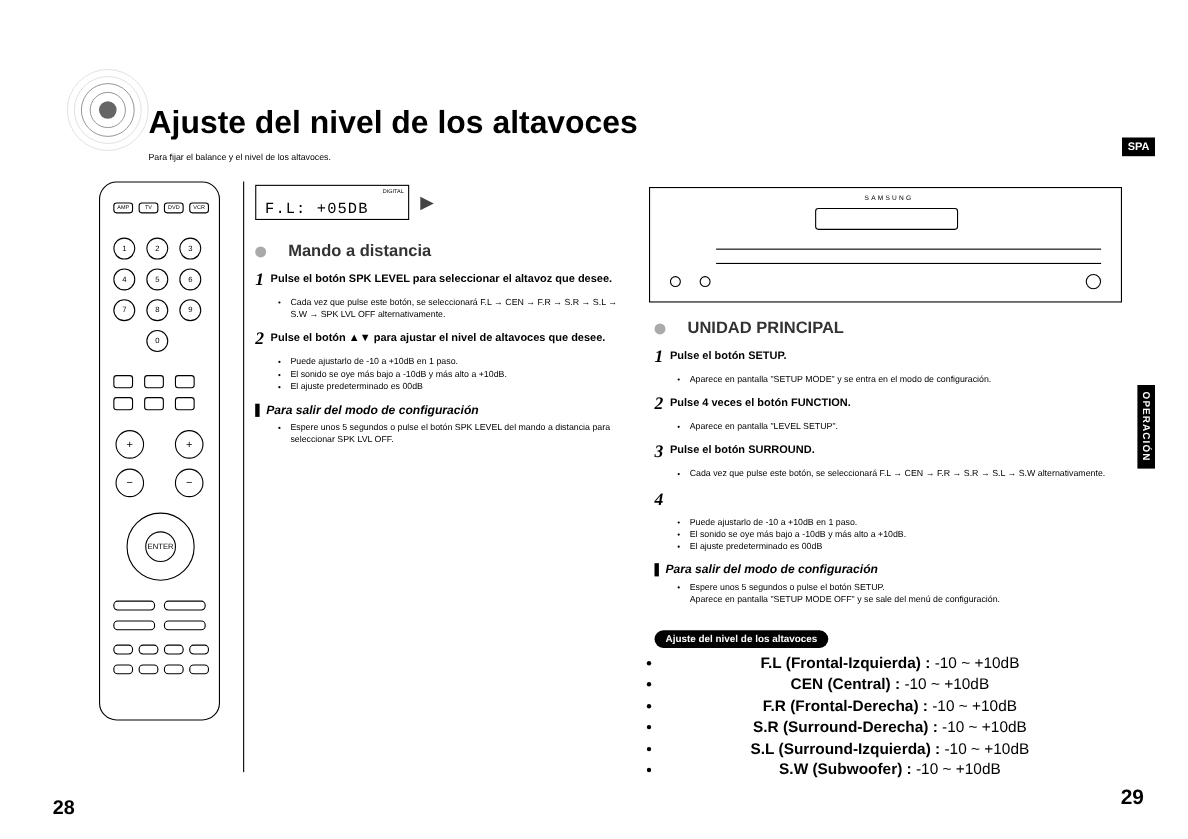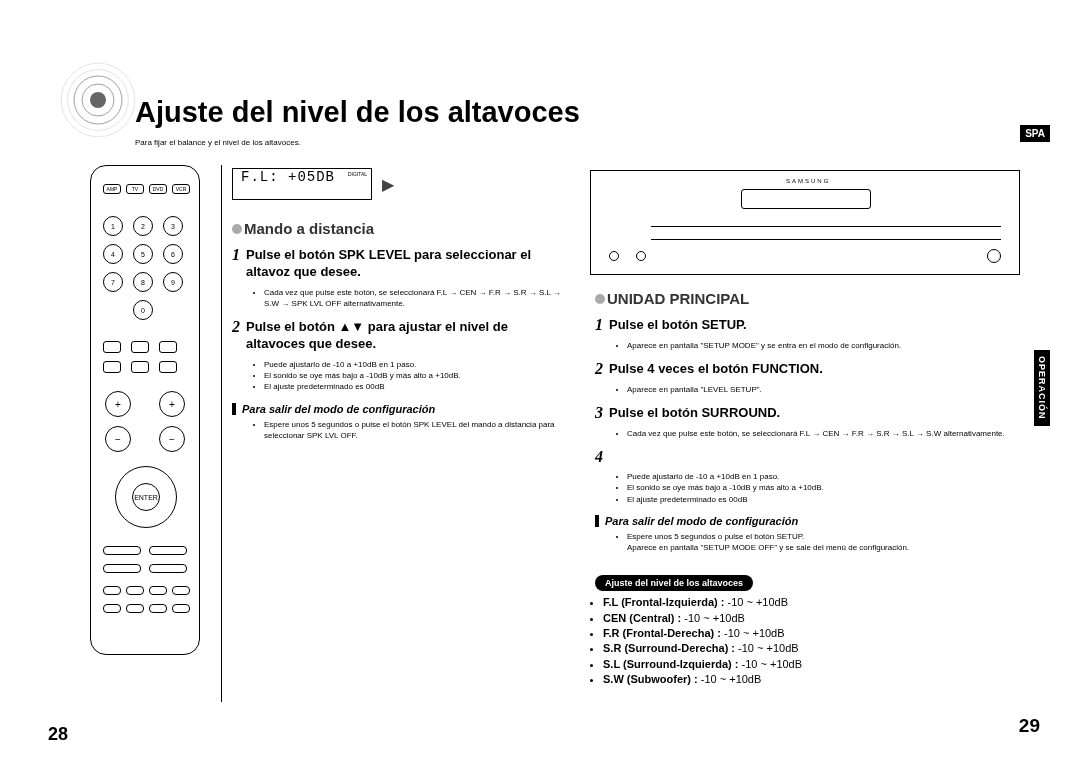--- a/index.html
+++ b/index.html
@@ -23,45 +23,45 @@
   .remote-circle { position: absolute; width: 26px; height: 26px; border: 0.8px solid #000; border-radius: 50%; display:flex; align-items:center; justify-content:center; font-size:10px; }
   .remote-dpad { position: absolute; left: 24px; top: 300px; width: 62px; height: 62px; border: 0.8px solid #000; border-radius: 50%; display:flex; align-items:center; justify-content:center; font-size:7px; }
   .remote-dpad .center { width: 28px; height: 28px; border: 0.8px solid #000; border-radius: 50%; display:flex; align-items:center; justify-content:center; }
   .remote-pill { position: absolute; height: 9px; border: 0.8px solid #000; border-radius: 4px; }
   .remote-top { position:absolute; left:12px; top:18px; display:flex; gap:5px; }
   .remote-top .tbtn { width:18px; height:10px; border:0.8px solid #000; border-radius:3px; font-size:5px; display:flex; align-items:center; justify-content:center; }
 
   .vline { position: absolute; left: 221px; top: 165px; width: 0; height: 537px; border-left: 0.8px solid #000; }
 
   .lcd-row { position: absolute; left: 232px; top: 168px; display: flex; align-items: center; gap: 10px; }
-  .lcd { border: 1px solid #000; width: 140px; height: 32px; display: flex; align-items: flex-start; padding-left: 8px; font-family: 'Courier New', monospace; font-size: 14px; letter-spacing: 1px; position:relative; }
+  .lcd { border: 1px solid #000; width: 140px; height: 32px; display: flex; align-items: flex-end; padding-left: 8px; font-family: 'Courier New', monospace; font-size: 14px; letter-spacing: 1px; position:relative; }
   .lcd .tiny { position:absolute; right:4px; top:2px; font-size:5px; letter-spacing:0; font-family:Arial; }
   .lcd-arrow { font-size: 16px; color: #444; }
 
   .left-col { position: absolute; left: 232px; top: 220px; width: 330px; }
-  .col-title { font-size: 15px; font-weight: bold; color: #333; margin-bottom: 10px; display:flex; align-items:center; gap:2px; }
+  .col-title { font-size: 15px; font-weight: bold; color: #333; margin-bottom: 10px; display:flex; align-items:center; gap:20px; }
   .col-title .circ { width:10px; height:10px; border-radius:50%; background:#aaa; display:inline-block; }
   .step { display: flex; align-items: flex-start; gap: 6px; margin-bottom: 6px; }
   .step-num { font-family: 'Times New Roman', serif; font-style: italic; font-weight: bold; font-size: 16px; line-height: 1; }
-  .step-text { font-size: 13px; font-weight: bold; line-height: 1.3; }
+  .step-text { font-size: 10px; font-weight: bold; line-height: 1.3; }
   .bullets { margin-left: 22px; margin-bottom: 10px; }
   .bullets li { font-size: 8px; list-style: disc; margin-left: 10px; line-height: 1.4; }
   .sub-heading { font-style: italic; font-weight: bold; font-size: 11px; border-left: 4px solid #000; padding-left: 6px; margin: 10px 0 4px 0; }
 
   .device { position: absolute; left: 590px; top: 170px; width: 430px; height: 105px; border: 1px solid #000; background:#fff; }
   .device .screen { position:absolute; left:150px; top:18px; width:130px; height:20px; border:0.8px solid #000; border-radius:3px; }
   .device .dot { position:absolute; width:10px; height:10px; border:0.8px solid #000; border-radius:50%; }
   .device .line { position:absolute; left:60px; top:55px; width:350px; height:14px; border-top:0.6px solid #000; border-bottom:0.6px solid #000; }
   .device .brand { position:absolute; left:195px; top:7px; font-size:6px; letter-spacing:2px; }
 
   .right-col { position: absolute; left: 595px; top: 290px; width: 420px; }
 
   .pill-label { display:inline-block; background:#000; color:#fff; font-size:9px; font-weight:bold; border-radius:10px; padding:3px 10px; margin-top:12px; margin-bottom:4px; }
   .range-list { margin-left: 8px; }
-  .range-list li { font-size:11px; font-weight:bold; list-style:disc; line-height:1.4; }
+  .range-list li { font-size:14px; font-weight:bold; list-style:disc; line-height:1.4;text-align:center; }
   .range-list li .val { font-weight:normal; }
 
   .page-num-l { position:absolute; left:48px; bottom:18px; font-size:18px; font-weight:bold; }
   .page-num-r { position:absolute; right:40px; bottom:26px; font-size:19px; font-weight:bold; }
 </style>
 </head>
 <body>
 
 <div class="page">
 

